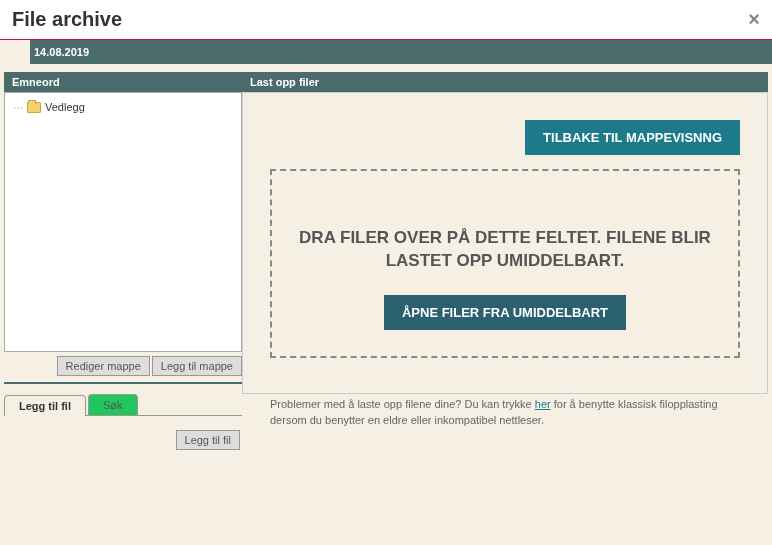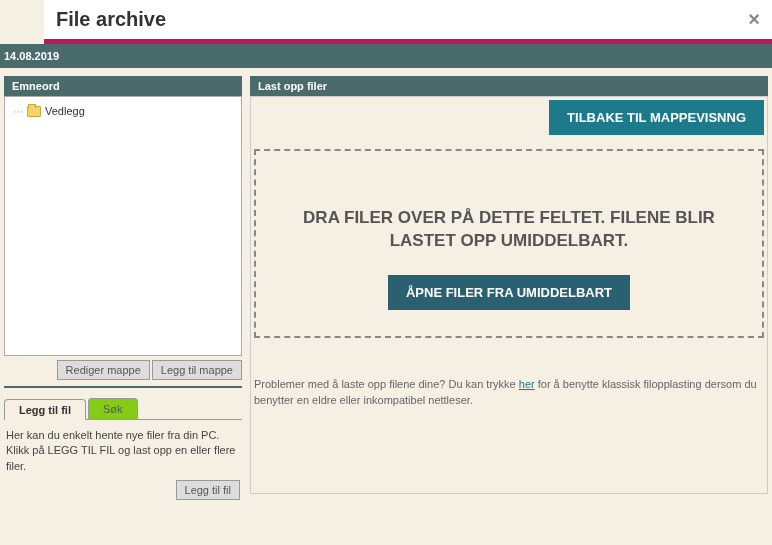--- a/index.html
+++ b/index.html
@@ -1,39 +1,39 @@
 <!DOCTYPE html>
 <html><head>
 <meta charset="utf-8">
 <style>
 * { box-sizing: border-box; margin: 0; padding: 0; }
 body { font-family: Arial, sans-serif; font-size: 12px; background: #f5efe4; width: 772px; height: 545px; overflow: hidden; }
-.header-bar { background: #fff; padding: 8px 12px; border-bottom: 5px solid #be185d; display: flex; justify-content: space-between; align-items: flex-start; margin-left: 44px; }
+.header-bar { background: #fff; padding: 8px 12px; border-bottom: 1px solid #be185d; display: flex; justify-content: space-between; align-items: flex-start; }
 .header-title { font-size: 20px; font-weight: bold; color: #333; }
 .close-x { font-size: 20px; color: #888; cursor: pointer; font-weight: bold; }
-.info-bar { background: #4a6b6b; color: #fff; padding: 6px 4px; font-size: 11px; font-weight: bold; display: flex; }
+.info-bar { background: #4a6b6b; color: #fff; padding: 6px 4px; font-size: 11px; font-weight: bold; display: flex; margin-left: 30px; }
 .info-date { width: 150px; }
-.main-area { display: flex; gap: 8px; padding: 8px 4px; }
+.main-area { display: flex; padding: 8px 4px; }
 .left-col { width: 238px; display: flex; flex-direction: column; }
 .right-col { flex: 1; }
 .panel-header { background: #4a6b6b; color: #fff; padding: 4px 8px; font-size: 11px; font-weight: bold; }
 .tree-box { background: #fff; border: 1px solid #aaa; height: 260px; padding: 8px; }
 .tree-item { display: flex; align-items: center; gap: 4px; font-size: 11px; color: #333; cursor: pointer; }
 .tree-dots { color: #aaa; font-size: 10px; }
 .folder-icon { width: 14px; height: 11px; background: #f4d36b; border: 1px solid #c9a93b; border-radius: 1px; position: relative; }
 .folder-icon::before { content: ""; position: absolute; top: -3px; left: 0; width: 6px; height: 3px; background: #f4d36b; border: 1px solid #c9a93b; border-bottom: none; border-radius: 1px 1px 0 0; }
 .folder-buttons { display: flex; justify-content: flex-end; gap: 2px; margin-top: 4px; }
 .small-btn { background: #ddd; border: 1px solid #999; padding: 3px 8px; font-size: 11px; color: #555; cursor: pointer; }
 .divider-line { height: 2px; background: #4a6b6b; margin-top: 6px; }
 .tabs-row { display: flex; align-items: flex-end; border-bottom: 1px solid #999; margin-top: 10px; }
-.tab { padding: 4px 14px; font-size: 11px; border: 1px solid #999; border-bottom: none; background: #84cc16; color: #555; margin-right: 2px; border-radius: 4px 4px 0 0; cursor: pointer; }
+.tab { padding: 4px 14px; font-size: 11px; border: 1px solid #999; border-bottom: none; background: #22c55e; color: #555; margin-right: 2px; border-radius: 4px 4px 0 0; cursor: pointer; }
 .tab.active { background: #f5efe4; color: #333; font-weight: bold; position: relative; top: 1px; }
 .tab-content { padding: 8px 2px; font-size: 11px; color: #444; line-height: 1.4; }
 .tab-content-footer { display: flex; justify-content: flex-end; margin-top: 6px; }
-.right-panel-body { background: #f5efe4; padding: 3px; border: 1px solid #ccc; height: 398px; }
+.right-panel-body { background: #f5efe4; padding: 27px; border: 1px solid #ccc; height: 302px; }
 .top-btn-row { display: flex; justify-content: flex-end; margin-bottom: 14px; }
 .teal-btn { background: #1c7a8a; color: #fff; border: none; padding: 10px 18px; font-size: 13px; font-weight: bold; cursor: pointer; }
 .teal-btn.dark { background: #2a6070; }
 .dropzone { border: 2px dashed #888; padding: 28px 18px 26px; text-align: center; }
 .dropzone-text { font-size: 17px; font-weight: bold; color: #555; margin-bottom: 22px; line-height: 1.35; margin-top: 28px; }
 .help-text { font-size: 11px; color: #666; margin-top: 38px; line-height: 1.5; }
 .help-text a { color: #1c7a8a; text-decoration: underline; }
 </style>
 </head>
 <body>
@@ -60,21 +60,20 @@
     <div class="folder-buttons">
       <button class="small-btn">Rediger mappe</button>
       <button class="small-btn">Legg til mappe</button>
     </div>
     <div class="divider-line"></div>
     <div class="tabs-row">
       <div class="tab active">Legg til fil</div>
       <div class="tab">Søk</div>
     </div>
     <div class="tab-content">
-      <div>Her kan du enkelt hente nye filer fra din PC. Klikk på LEGG TIL FIL og last opp en eller flere filer.</div>
       <div class="tab-content-footer">
         <button class="small-btn">Legg til fil</button>
       </div>
     </div>
   </div>
 
   <div class="right-col">
     <div class="panel-header">Last opp filer</div>
     <div class="right-panel-body">
       <div class="top-btn-row">

